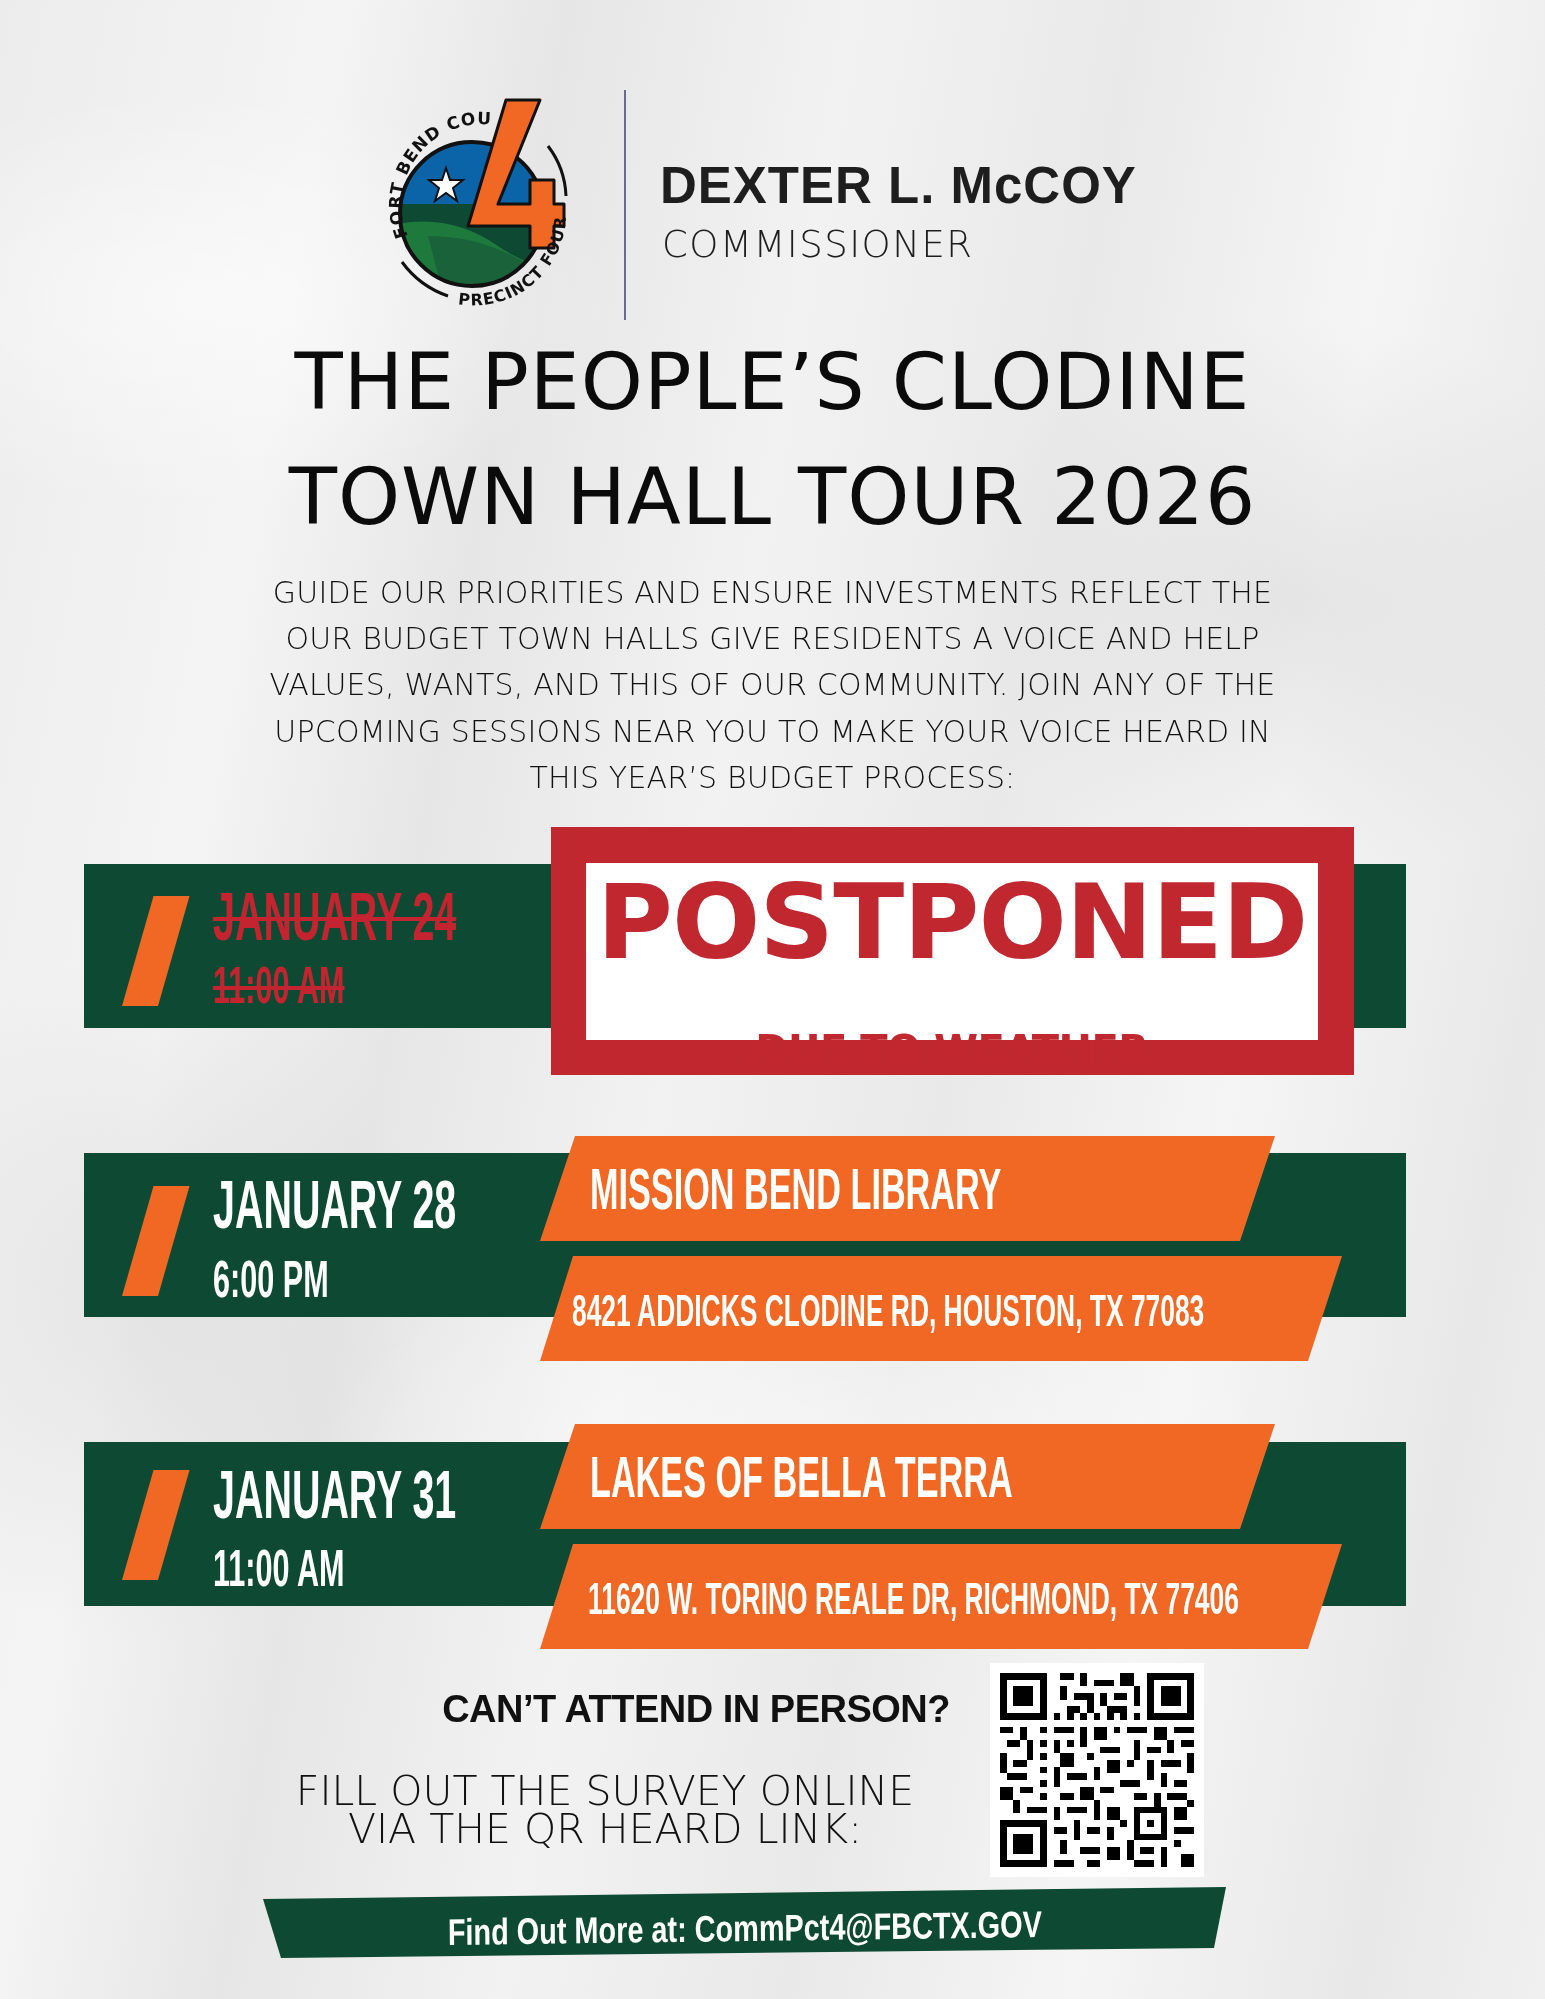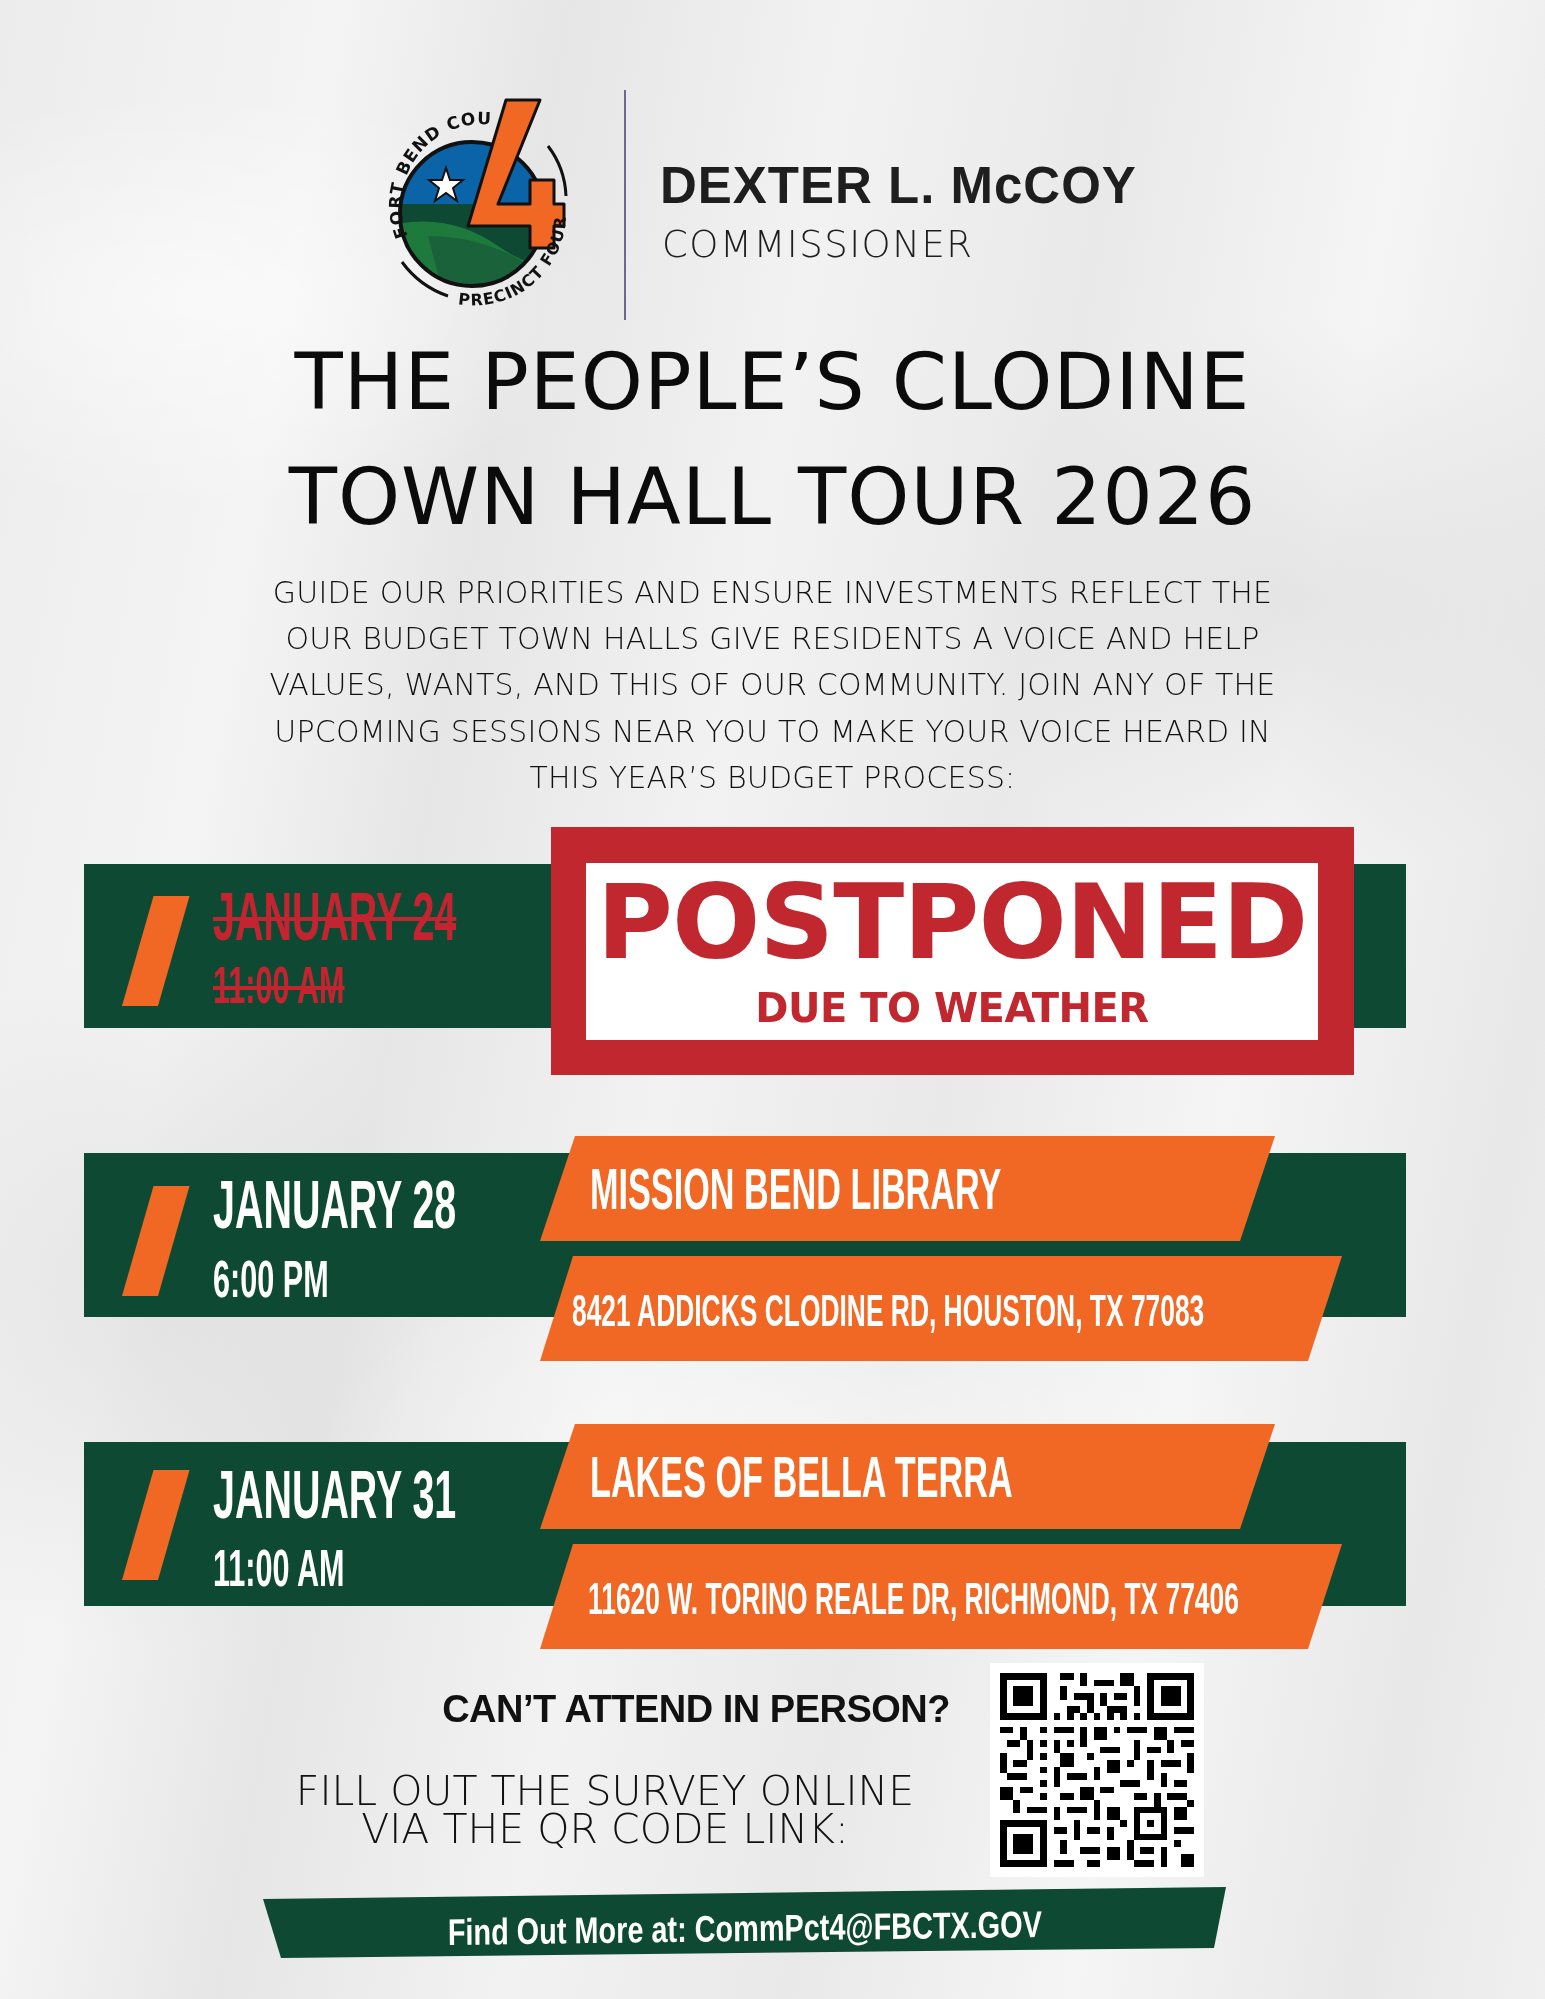--- a/index.html
+++ b/index.html
@@ -70,21 +70,21 @@
 
   
   .postponed-outer { left: 551px; top: 827px; width: 803px; height: 248px; background: #c1272f; }
   .postponed-inner { left: 586px; top: 863px; width: 732px; height: 177px; background: #ffffff; }
   .postponed-word {
     left: 586px; width: 732px; top: 870px; text-align: center; color: #c1272f;
     font-size: 104px; font-weight: 700; line-height: 1; white-space: nowrap;
     font-family: "DejaVu Sans", sans-serif; letter-spacing: -1px;
   }
   .postponed-sub {
-    left: 586px; width: 732px; top: 988px; text-align: center; color: #c1272f;
+    left: 586px; width: 732px; top: 1030px; text-align: center; color: #c1272f;
     font-size: 40px; font-weight: 700; line-height: 1; white-space: nowrap;
     font-family: "DejaVu Sans", sans-serif; letter-spacing: -0.5px;
   }
 
   
   .cta-bold {
     left: 250px; width: 700px; top: 1690px; text-align: right; font-size: 38px;
     font-weight: 700; color: #111; line-height: 1; white-space: nowrap;
     font-family: Liberation Sans, sans-serif; letter-spacing: -0.5px;
   }
@@ -199,21 +199,21 @@
 <div class="abs" style="left:590px; top:1448px;">
   <span class="cond venue">LAKES OF BELLA TERRA</span>
 </div>
 <div class="abs orange-band band-bot" style="left:540px; top:1544px; width:802px; height:105px;"></div>
 <div class="abs" style="left:588px; top:1577px;">
   <span class="cond addr">11620 W. TORINO REALE DR, RICHMOND, TX 77406</span>
 </div>
 
 <div class="abs cta-bold">CAN’T ATTEND IN PERSON?</div>
 <div class="abs cta-light a">FILL OUT THE SURVEY ONLINE</div>
-<div class="abs cta-light b">VIA THE QR CODE LINK:</div>
+<div class="abs cta-light b">VIA THE QR HEARD LINK:</div>
 
 <div class="abs qr">
   <svg viewBox="0 0 29 29" shape-rendering="crispEdges">
     <rect width="29" height="29" fill="#fff"></rect>
     <g fill="#000">
 
       <path d="M0 0h7v7H0z M1 1v5h5V1z M2 2h3v3H2z"></path>
       <path d="M22 0h7v7h-7z M23 1v5h5V1z M24 2h3v3h-3z"></path>
       <path d="M0 22h7v7H0z M1 23v5h5v-5z M2 24h3v3H2z"></path>
 

